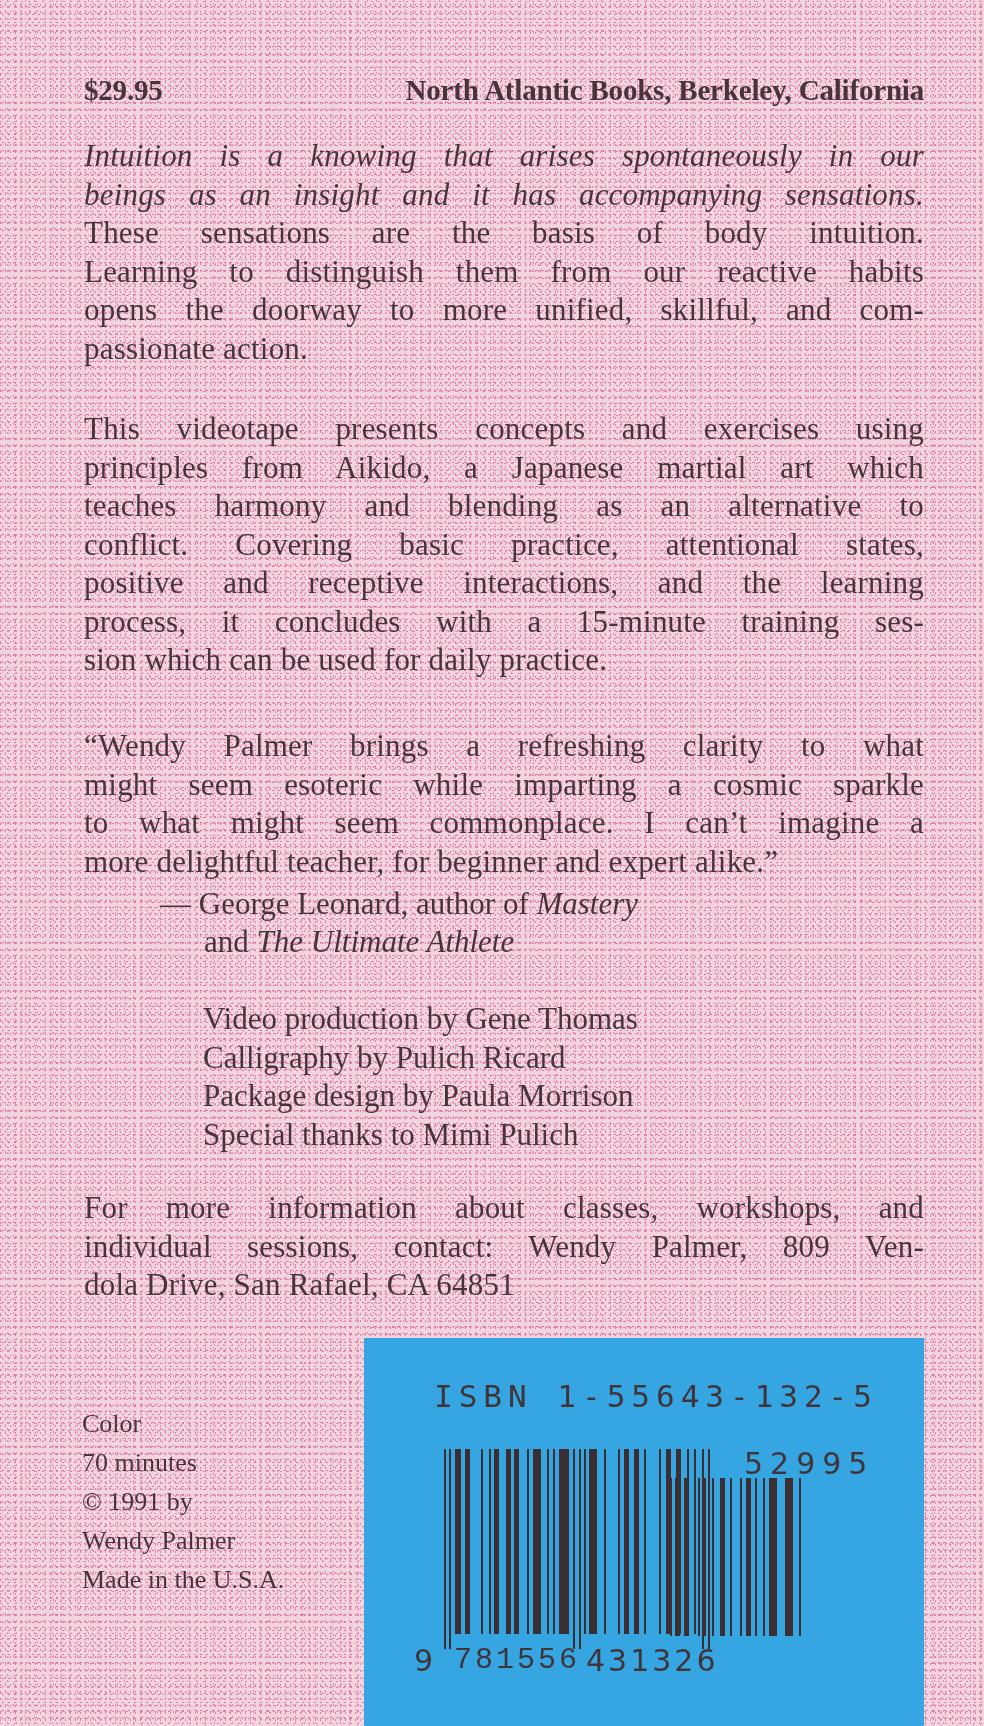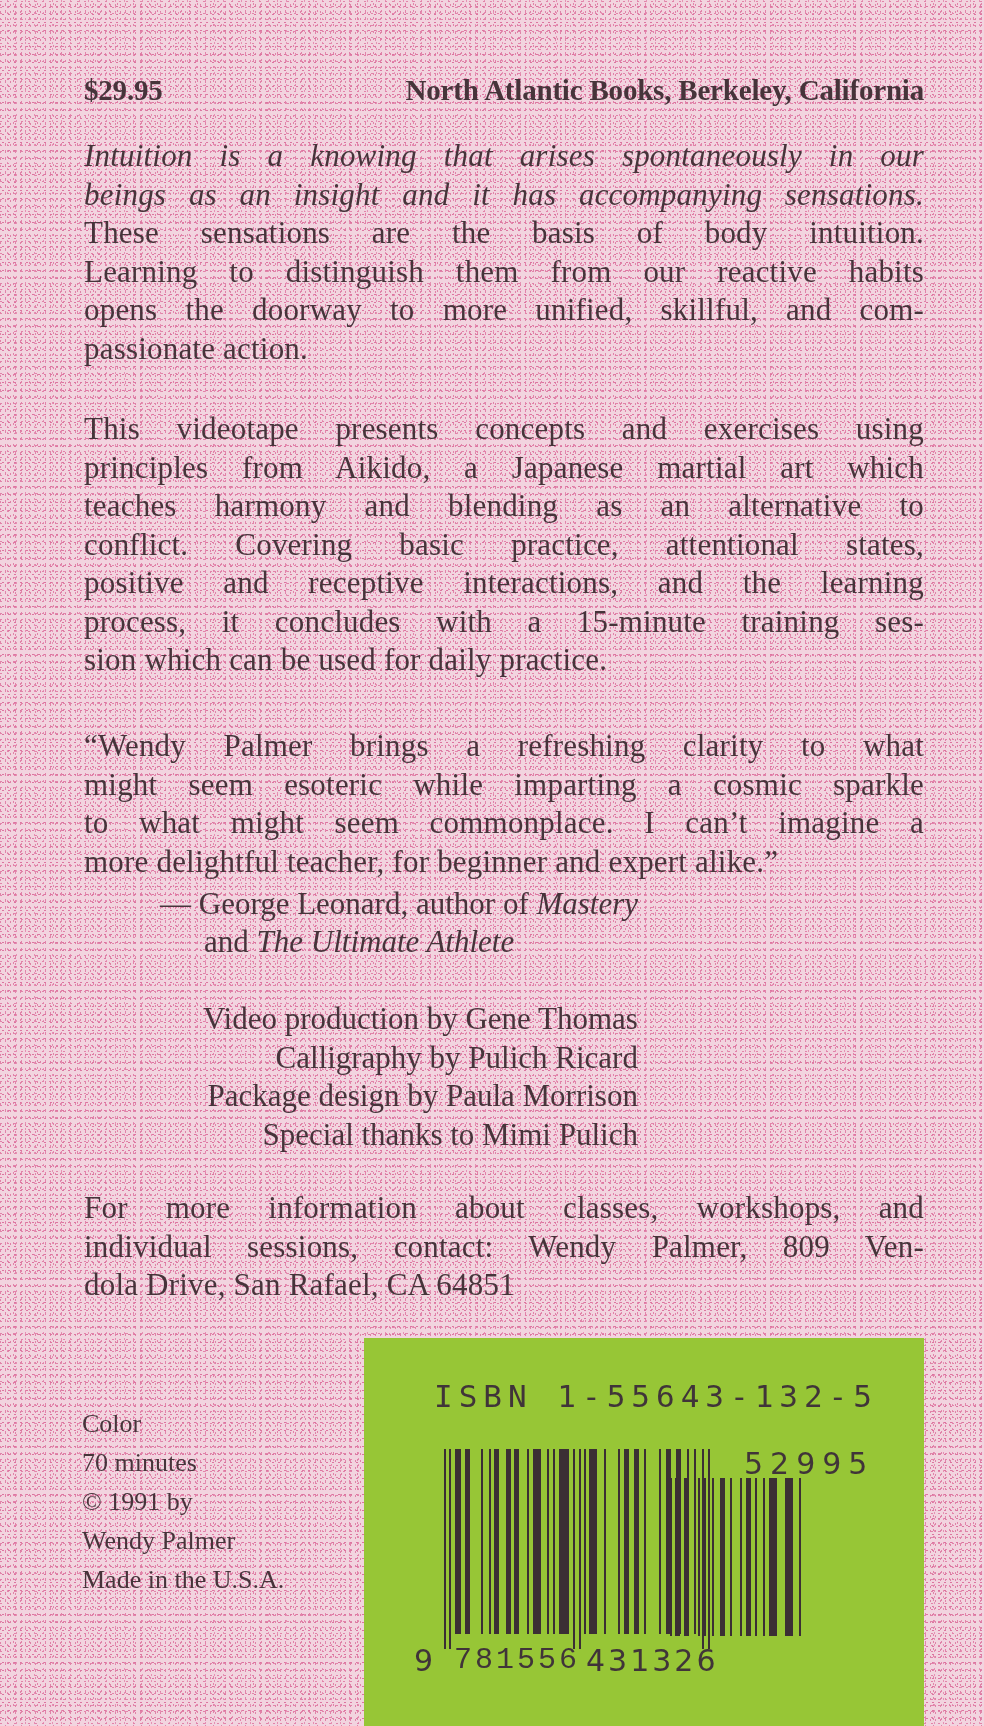--- a/index.html
+++ b/index.html
@@ -46,35 +46,35 @@
     #p3 { top: 727px; }
 
     .attribution {
       position: absolute; left: 160px; top: 885px;
       font-size: 31px; line-height: 38px;
     }
     .attribution .l2 { padding-left: 44px; display: block; }
 
     .credits {
       position: absolute; left: 203px; top: 1000px;
-      font-size: 31px; line-height: 38.5px; text-align: right;
+      font-size: 31px; line-height: 38.5px;
     }
     .credits span { display: block; white-space: nowrap; }
 
     #p4 { top: 1189px; }
 
     .specs {
       position: absolute; left: 82px; top: 1404px;
       font-size: 26px; line-height: 39px;
     }
     .specs span { display: block; white-space: nowrap; }
 
     .barcode-panel {
       position: absolute; left: 364px; top: 1338px; width: 560px; height: 388px;
-      background: #84cc16;
+      background: #0ea5e9;
     }
     .isbn-text {
       position: absolute; left: 70px; top: 40px;
       font-family: "DejaVu Sans Mono", "Liberation Mono", monospace;
       font-size: 31px; letter-spacing: 6px; color: #1a1a1a;
     }
     .price-code {
       position: absolute; left: 380px; top: 108px;
       font-family: "DejaVu Sans", "Liberation Sans", sans-serif;
       font-size: 30px; letter-spacing: 7px; color: #1a1a1a;

